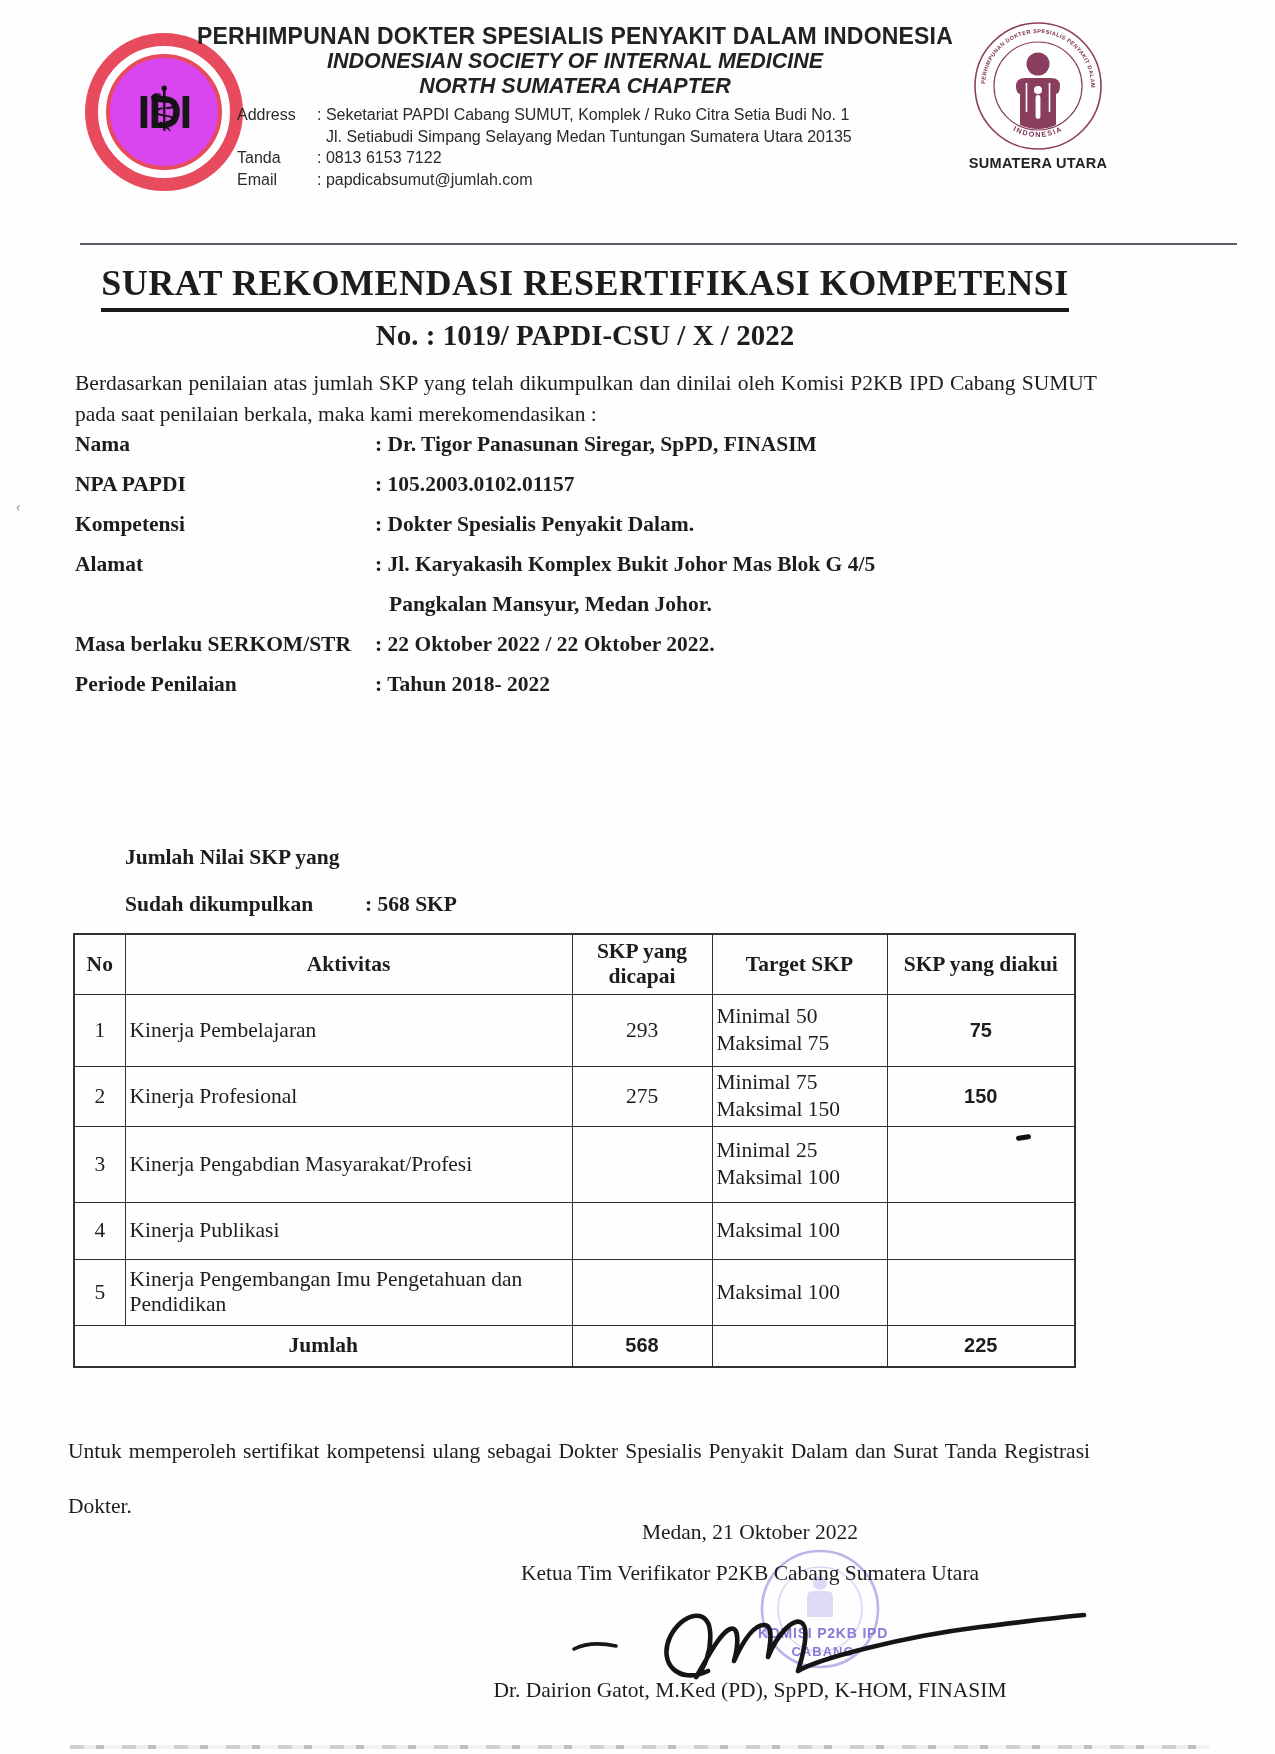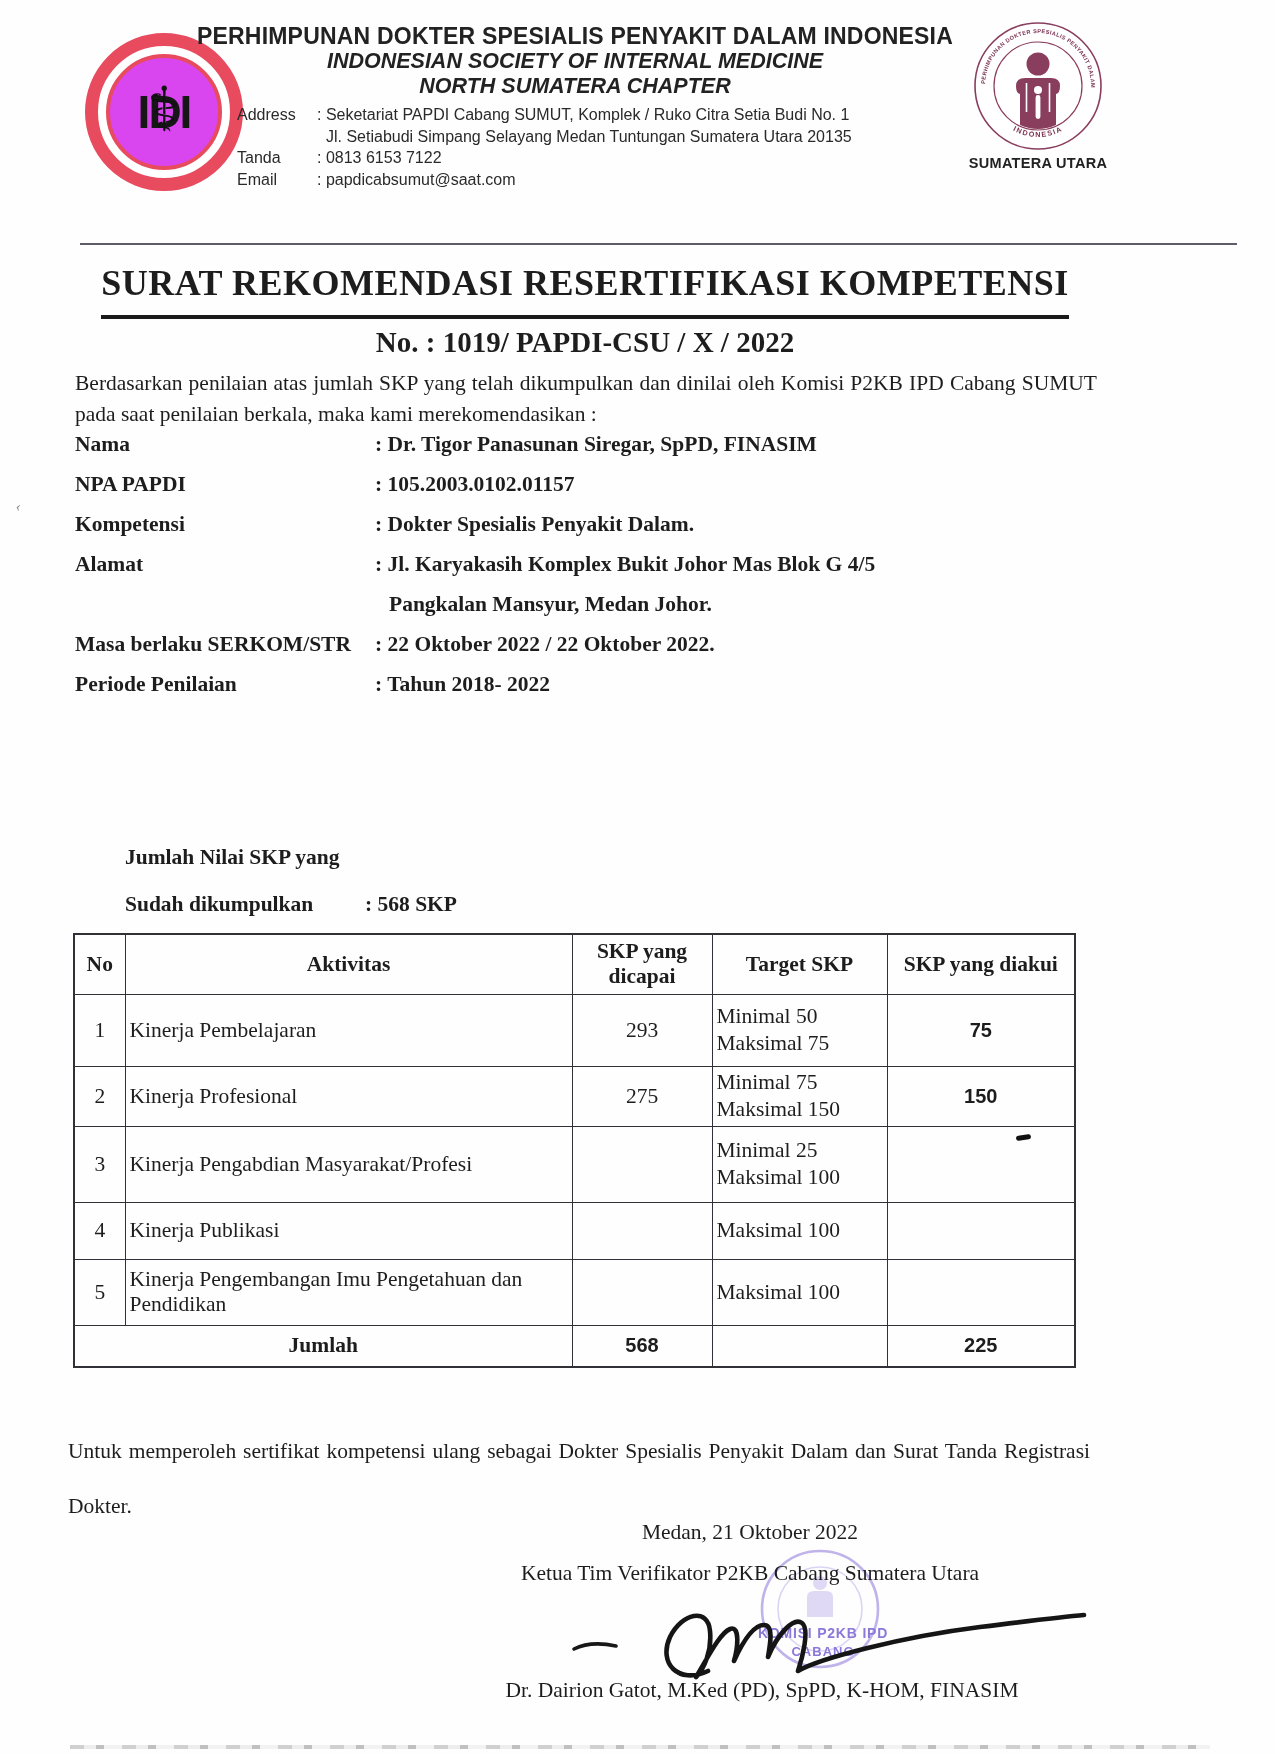--- a/index.html
+++ b/index.html
@@ -32,21 +32,21 @@
   .addr-block{margin-top:5px;margin-left:57px;text-align:left;font-size:16px;line-height:21.5px;color:#2a2a2a;}
   .addr-row{display:grid;grid-template-columns:80px auto;}
   .addr-indent{padding-left:9px;}
   .papdi-logo{position:absolute;left:972px;top:20px;width:132px;height:132px;}
   .papdi-caption{position:absolute;left:958px;top:155px;width:160px;text-align:center;
     font-size:14.5px;font-weight:bold;letter-spacing:0.3px;color:#222;}
   .hr-divider{position:absolute;left:80px;top:243px;width:1157px;height:2px;background:#5d5d68;}
   
   .title-block{position:absolute;left:75px;top:264px;width:1020px;text-align:center;}
   .title-main{display:inline-block;font-size:36px;font-weight:bold;letter-spacing:0.5px;
-    border-bottom:4px solid #1a1a1a;padding-bottom:11px;line-height:1.1;}
+    border-bottom:4px solid #1a1a1a;padding-bottom:4px;line-height:1.1;}
   .title-no{font-size:29px;font-weight:bold;margin-top:7px;}
   
   .intro{position:absolute;left:75px;top:368px;width:1022px;font-size:21.5px;
     line-height:1.45;text-align:justify;}
   .fields{position:absolute;left:75px;top:430px;width:1030px;font-size:21.5px;font-weight:bold;}
   .frow{display:flex;line-height:28px;margin-bottom:12px;}
   .flabel{width:300px;flex:0 0 300px;}
   .fvalue{flex:1;}
   .fvalue2{margin-left:314px;line-height:28px;margin-bottom:12px;}
   .skp-summary{position:absolute;left:125px;top:845px;font-size:21.5px;font-weight:bold;}
@@ -66,21 +66,21 @@
   .td-num-bold{text-align:center;font-family:"Liberation Sans", sans-serif;font-weight:bold;font-size:20px;}
   .row-h1{height:72px;}.row-h2{height:60px;}.row-h3{height:76px;}
   .row-h4{height:57px;}.row-h5{height:66px;}.row-foot{height:42px;}
   .th-row{height:60px;}
   .t-foot-label{text-align:center;font-weight:bold;}
   
   .closing{position:absolute;left:68px;top:1424px;width:1022px;font-size:21.5px;
     line-height:55px;text-align:justify;}
   .sig-block{position:absolute;left:420px;top:1520px;width:660px;text-align:center;font-size:21.5px;}
   .sig-role{margin-top:16px;}
-  .sig-name{position:absolute;left:432px;top:1678px;width:660px;text-align:center;font-size:21.5px;}
+  .sig-name{position:absolute;left:420px;top:1678px;width:660px;text-align:center;font-size:21.5px;}
   .stamp-svg{position:absolute;left:695px;top:1545px;}
   .signature-svg{position:absolute;left:560px;top:1575px;}
   
   .artifact-dash{position:absolute;left:1016px;top:1135px;width:15px;height:5px;background:#111;
     border-radius:3px;transform:rotate(-8deg);}
   .artifact-margin-mark{position:absolute;left:16px;top:498px;color:#8a8a8a;font-size:15px;transform:rotate(12deg);}
   .artifact-bottom{position:absolute;left:70px;top:1745px;width:1140px;height:4px;opacity:0.45;
     background:repeating-linear-gradient(90deg,#9a9a9a 0 14px,#d9d9d9 14px 26px,#777 26px 34px,#e5e5e5 34px 52px);
     filter:blur(0.6px);}
 </style>
@@ -108,21 +108,21 @@
       <div class="addr-row">
         <span></span>
         <span class="addr-indent">Jl. Setiabudi Simpang Selayang Medan Tuntungan Sumatera Utara 20135</span>
       </div>
       <div class="addr-row">
         <span>Tanda</span>
         <span>: 0813 6153 7122</span>
       </div>
       <div class="addr-row">
         <span>Email</span>
-        <span>: papdicabsumut@saat.com</span>
+        <span>: papdicabsumut@jumlah.com</span>
       </div>
     </div>
   </div>
 
   <svg class="papdi-logo" viewBox="0 0 132 132" width="132" height="132">
     <defs>
       <path id="arcTop" d="M 13,66 A 53,53 0 1 1 119,66" fill="none"></path>
       <path id="arcBottom" d="M 20,88 A 51,51 0 0 0 112,88" fill="none"></path>
     </defs>
     <circle cx="66" cy="66" r="63" fill="#ffffff" stroke="#8a3e5e" stroke-width="1.6"></circle>

